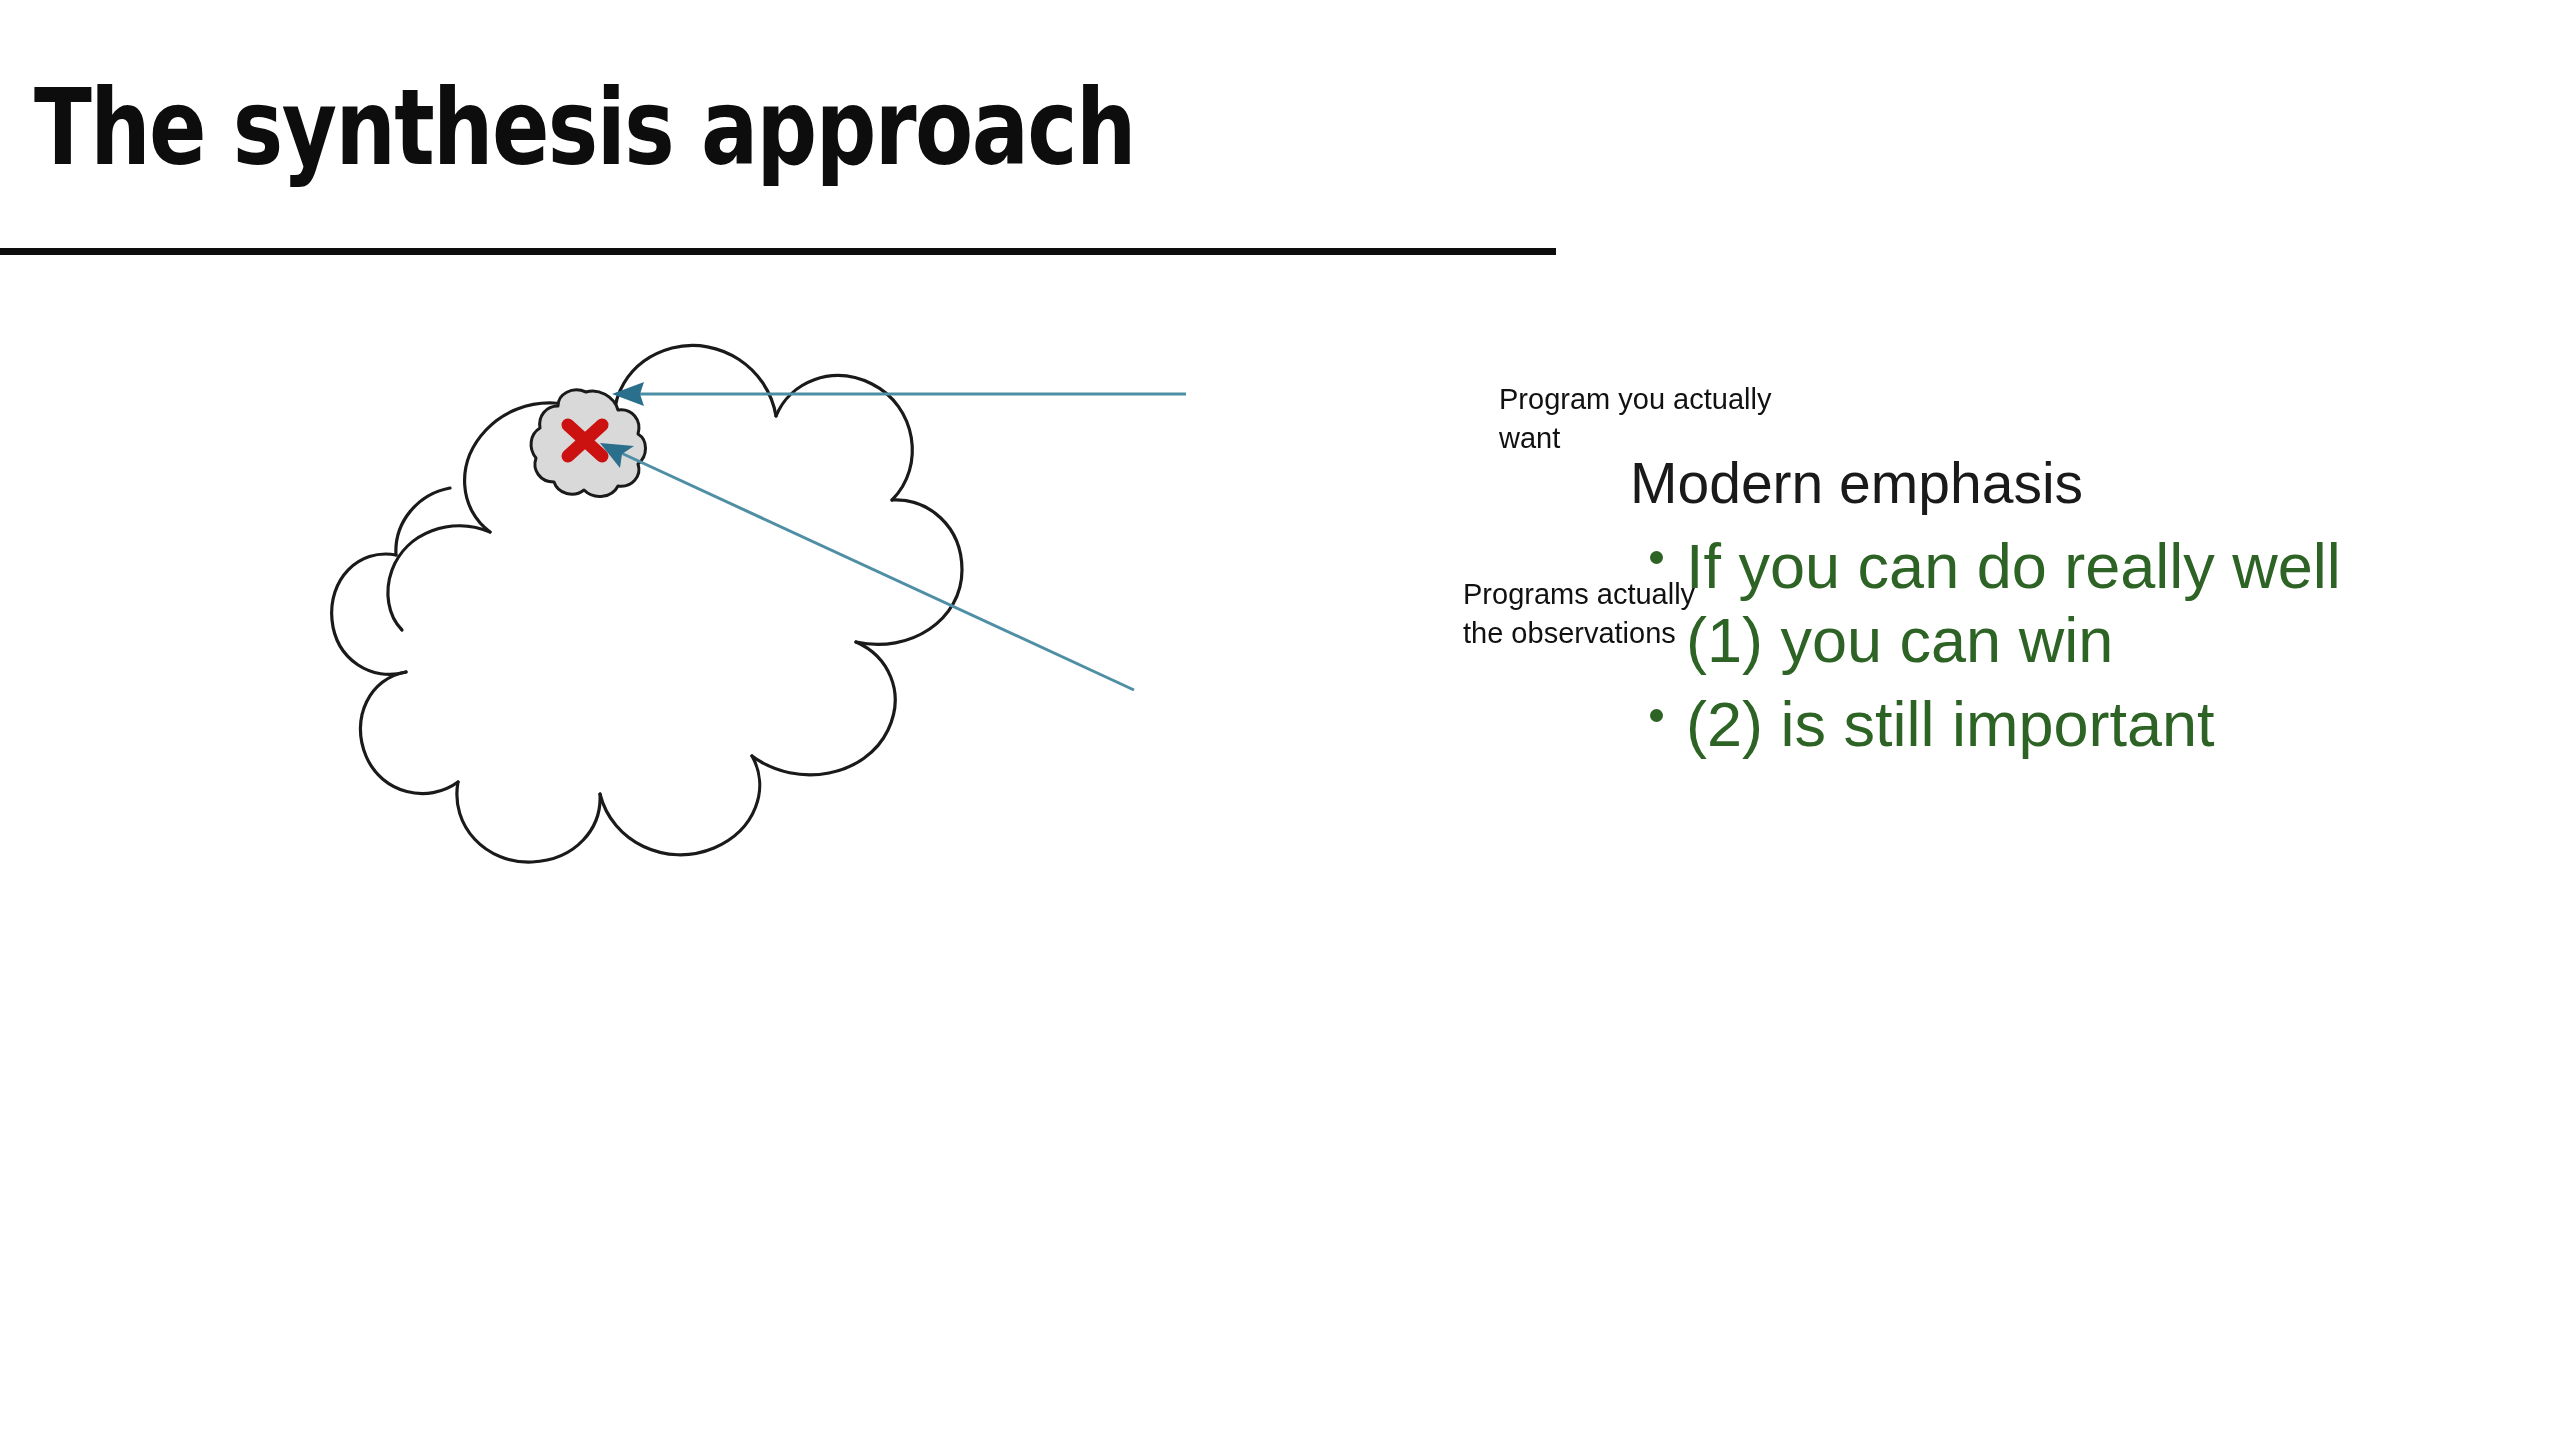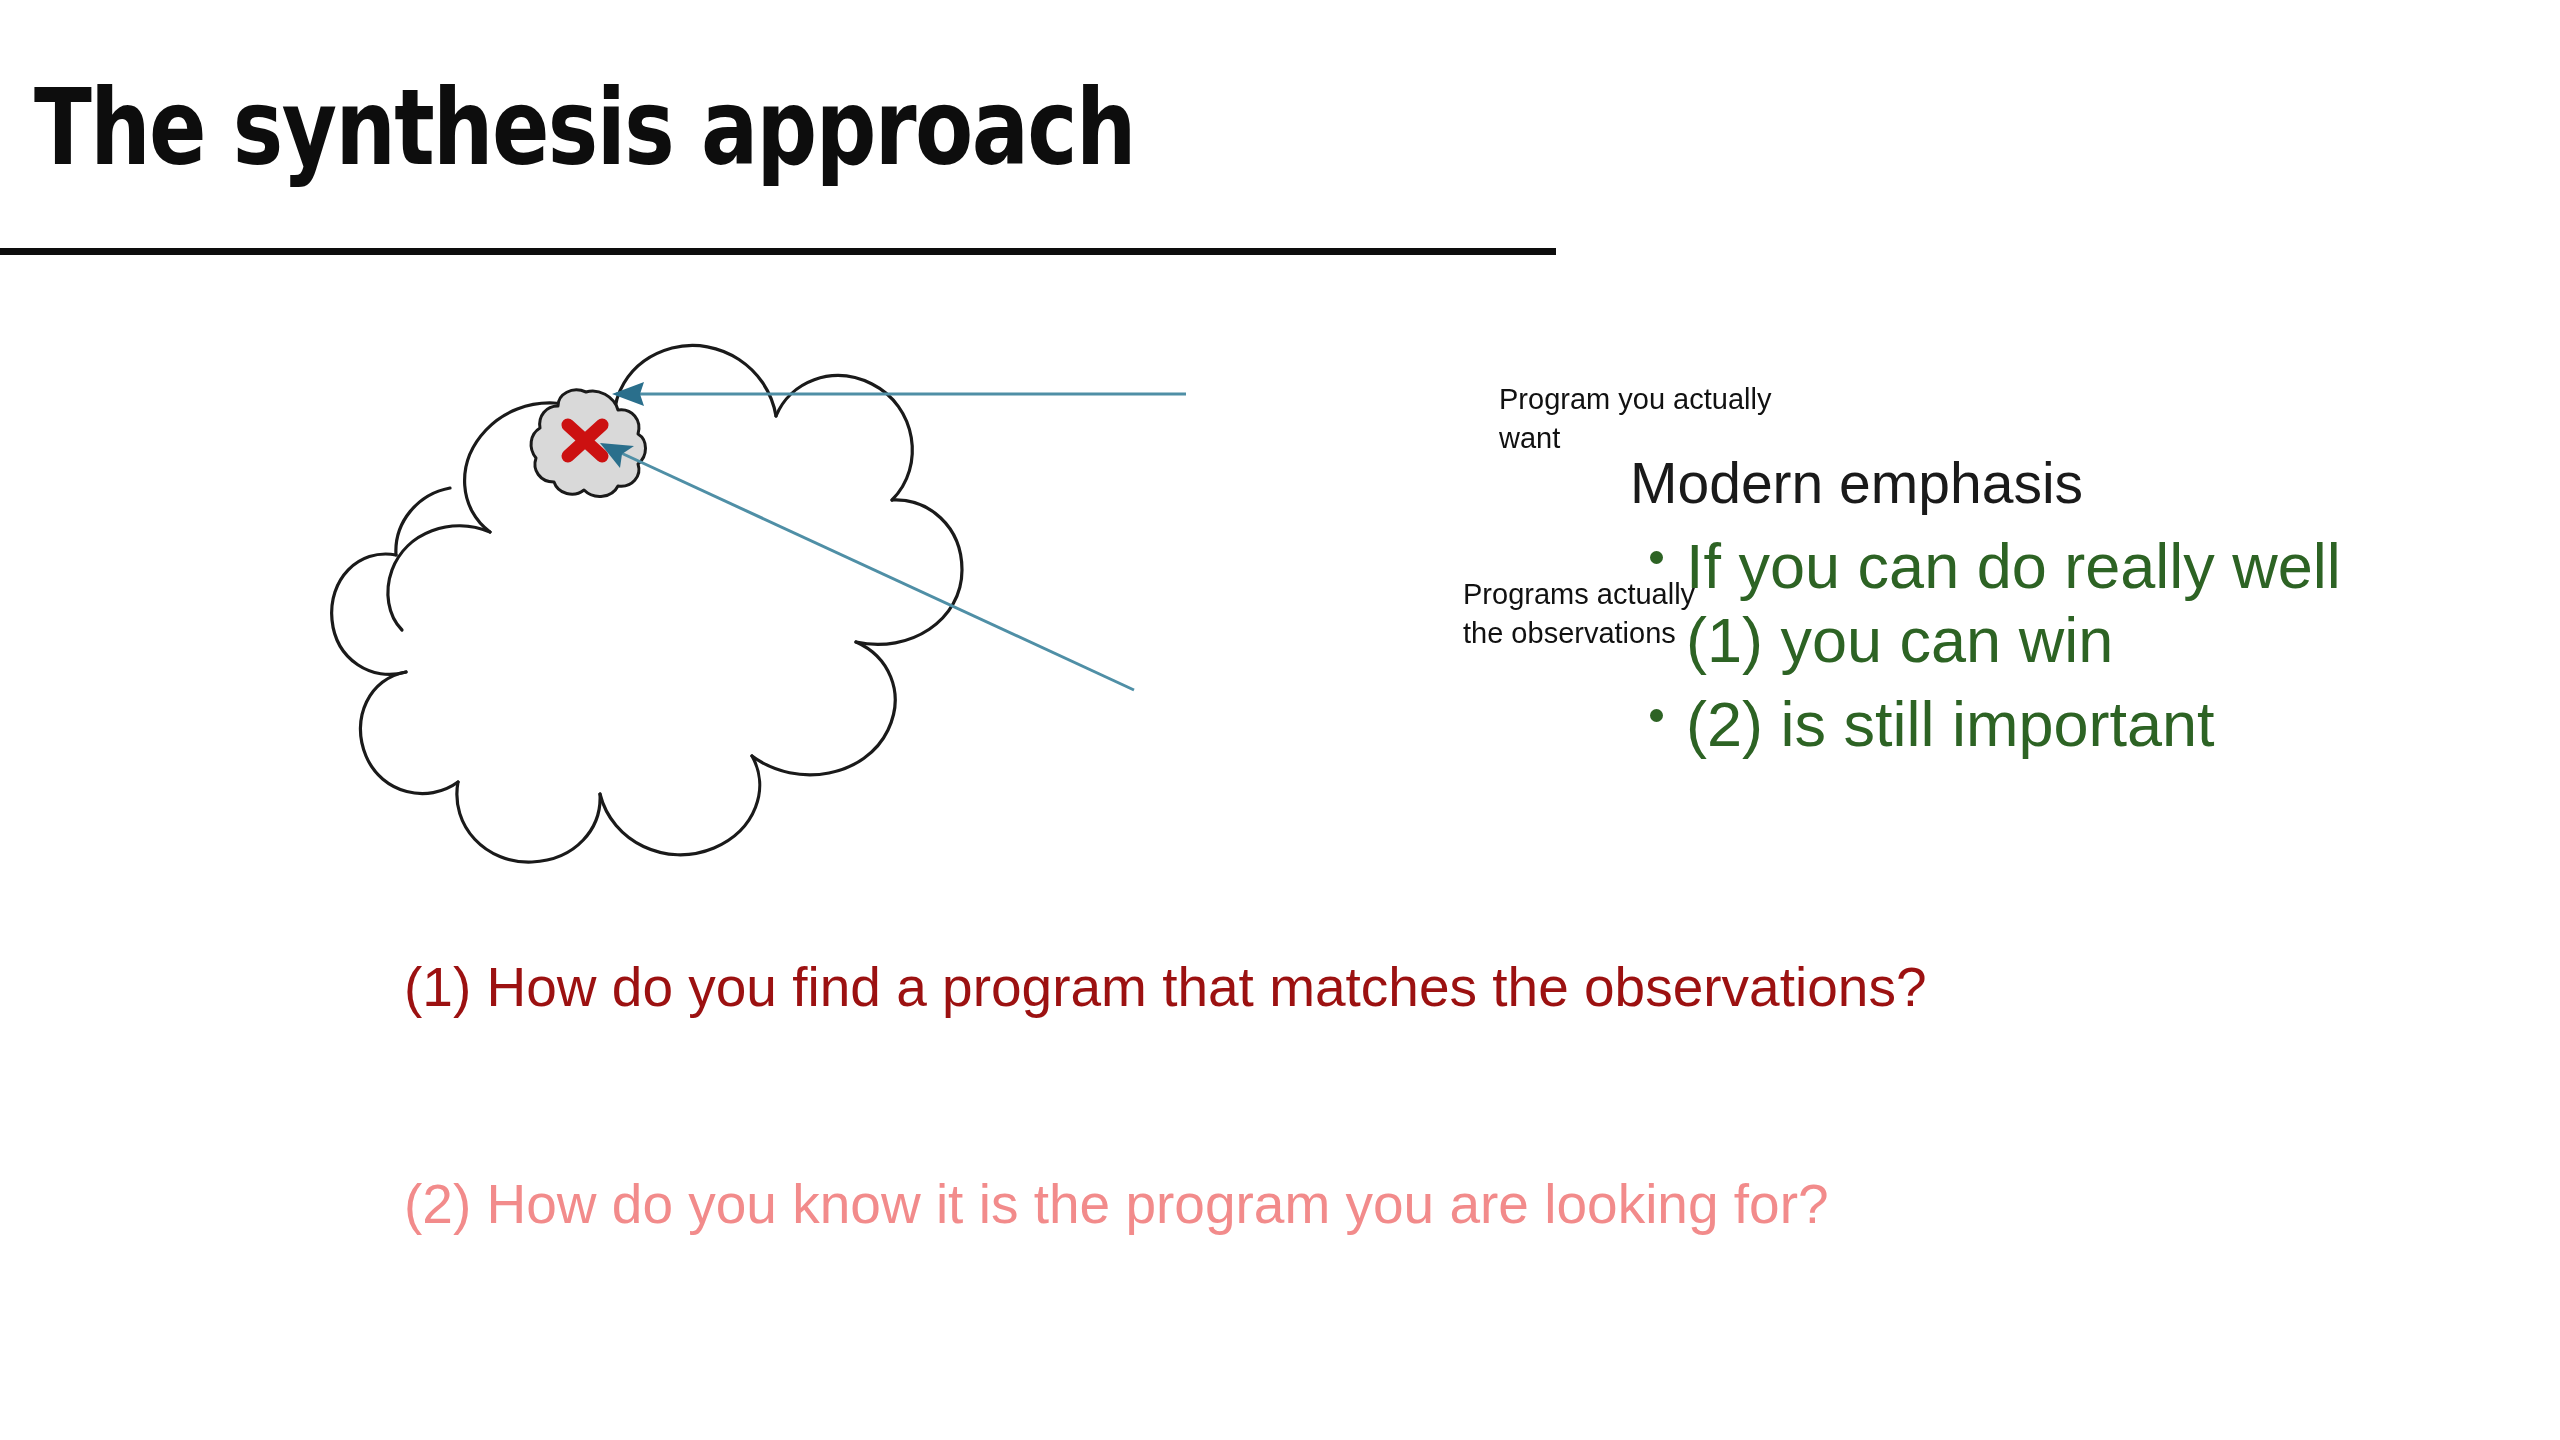--- a/index.html
+++ b/index.html
@@ -231,16 +231,14 @@
         <span class="bullet-dot"></span>
         <span>If you can do really well with (1) you can win</span>
       </li>
       <li>
         <span class="bullet-dot"></span>
         <span>(2) is still important</span>
       </li>
     </ul>
   </div>
 
-  <div class="question-line" id="question-one">(1) How do you find a program that matches the observations?</div>
-  <div class="question-line" id="question-two">(2) How do you know it is the program you are looking for?</div>
 
 </div>
 
 </body></html>

